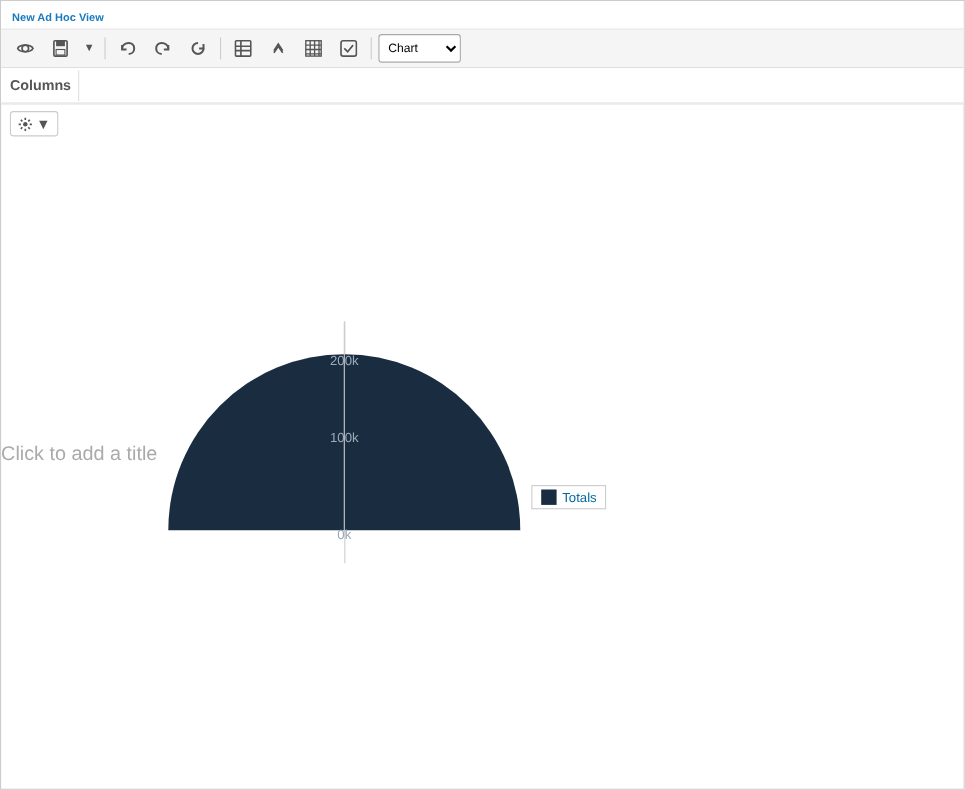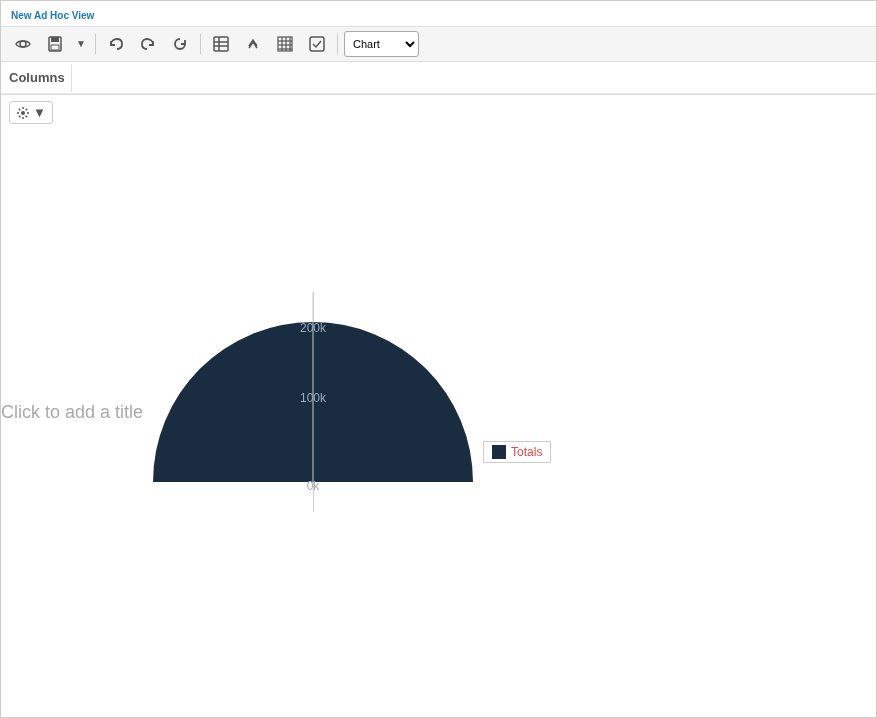--- a/index.html
+++ b/index.html
@@ -166,21 +166,21 @@
       display: flex;
       justify-content: center;
       margin-top: 60px;
       gap: 10px;
     }
     .legend-item {
       display: flex;
       align-items: center;
       gap: 5px;
       font-size: 12px;
-      color: #ef4444;
+      color: #0369a1;
       border: 1px solid #ccc;
       padding: 3px 8px;
     }
     .legend-color {
       width: 14px;
       height: 14px;
       background: #1a2d40;
       display: inline-block;
     }
 

